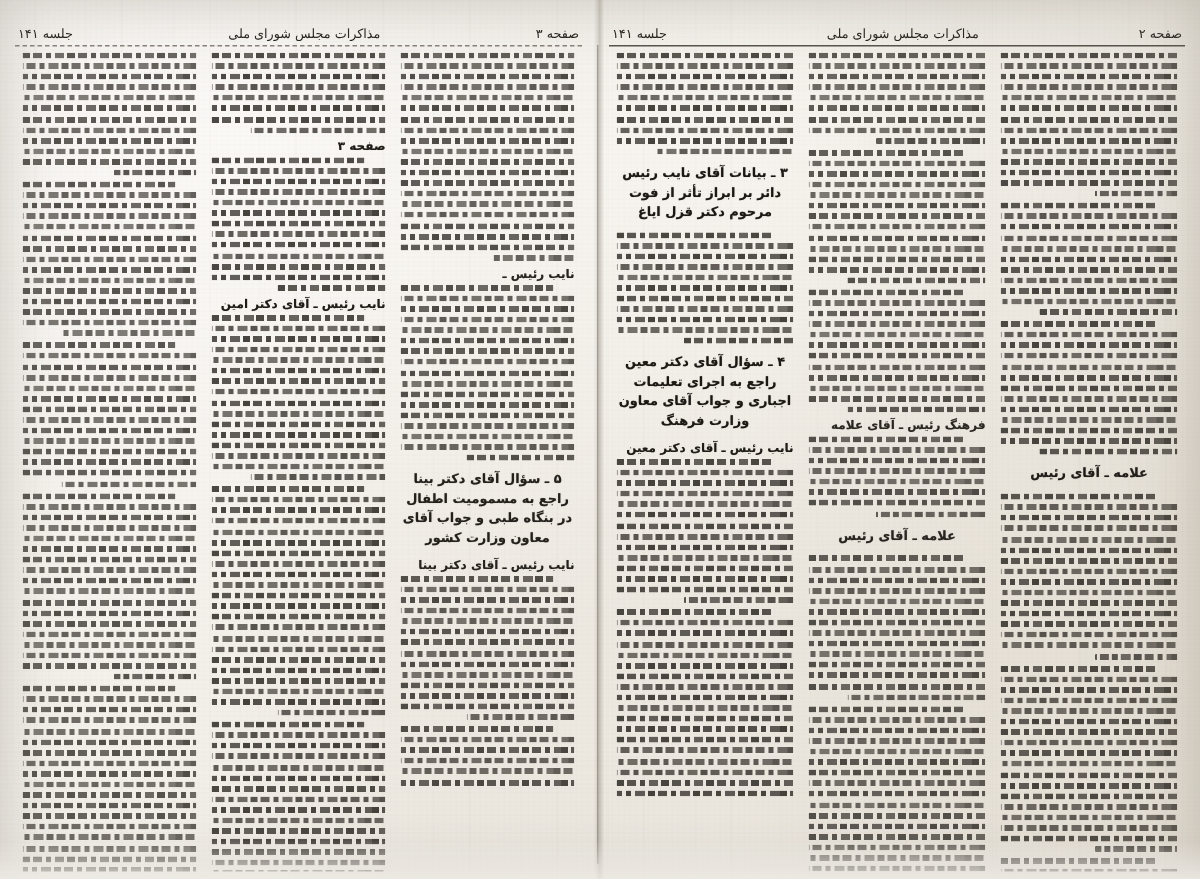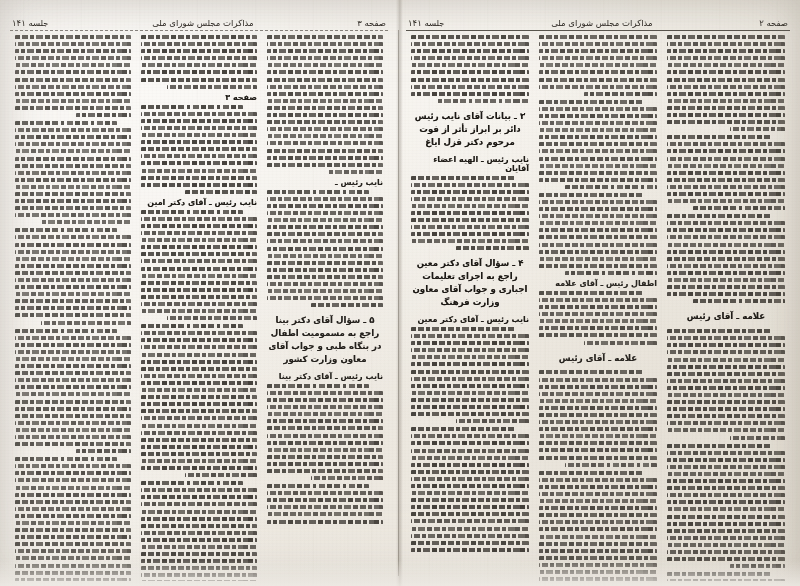--- a/index.html
+++ b/index.html
@@ -279,21 +279,21 @@
             <div class="ln"></div>
             <div class="ln"></div>
             <div class="ln"></div>
             <div class="ln"></div>
             <div class="ln"></div>
             <div class="ln"></div>
             <div class="ln"></div>
             <div class="ln"></div>
             <div class="ln short3"></div>
           </div>
-          <div class="subhead">اطفال رئیس ـ آقای علامه</div>
+          <div class="subhead">فرهنگ رئیس ـ آقای علامه</div>
           <div class="para">
             <div class="ln indent"></div>
             <div class="ln"></div>
             <div class="ln"></div>
             <div class="ln"></div>
             <div class="ln"></div>
             <div class="ln"></div>
             <div class="ln"></div>
             <div class="ln short"></div>
           </div>
@@ -340,21 +340,20 @@
             <div class="ln"></div>
             <div class="ln"></div>
             <div class="ln"></div>
             <div class="ln"></div>
             <div class="ln"></div>
             <div class="ln"></div>
             <div class="ln"></div>
             <div class="ln short3"></div>
           </div>
           <div class="heading">۳ ـ بیانات آقای نایب رئیس دائر بر ابراز تأثر از فوت مرحوم دکتر قزل ایاغ</div>
-          <div class="subhead">نایب رئیس ـ الهیه اعضاء آقایان</div>
           <div class="para">
             <div class="ln indent"></div>
             <div class="ln"></div>
             <div class="ln"></div>
             <div class="ln"></div>
             <div class="ln"></div>
             <div class="ln"></div>
             <div class="ln"></div>
             <div class="ln"></div>
             <div class="ln"></div>

